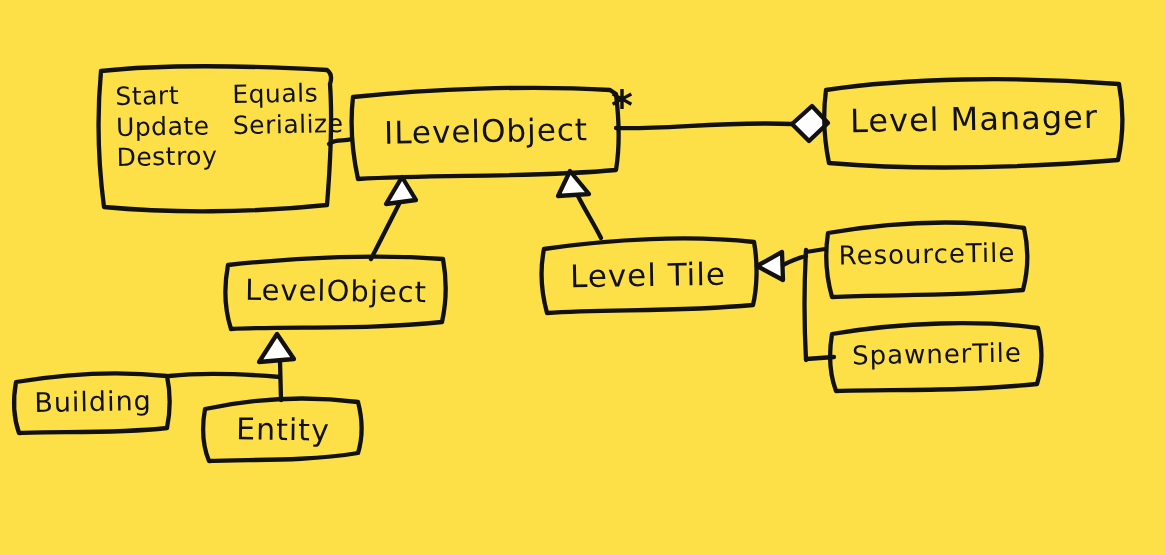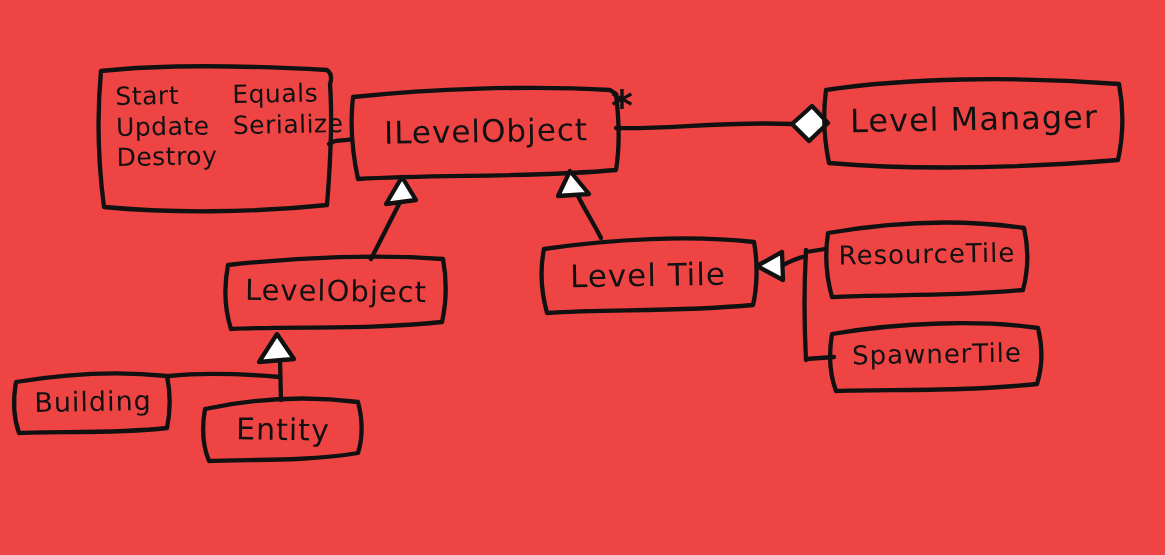--- a/index.html
+++ b/index.html
@@ -1,17 +1,17 @@
 <!DOCTYPE html>
 <html><head>
 <meta charset="utf-8">
 <style>
   html,body{margin:0;padding:0;background:#fff;}
   #stage{
-    position:relative;width:1165px;height:555px;background:#ef4444;
+    position:relative;width:1165px;height:555px;background:#fde047;
     overflow:hidden;font-family:"DejaVu Sans",sans-serif;color:#111;
   }
   #ink{position:absolute;left:0;top:0;width:1165px;height:555px;}
   #ink path{fill:none;stroke:#111;stroke-width:4.3;stroke-linecap:round;stroke-linejoin:round;}
   #ink path.head{fill:#ffffff;}
   .lbl{
     position:absolute;white-space:nowrap;color:#111;
     letter-spacing:1px;line-height:1.1;text-align:center;
   }
   .cls{font-size:29px;}

